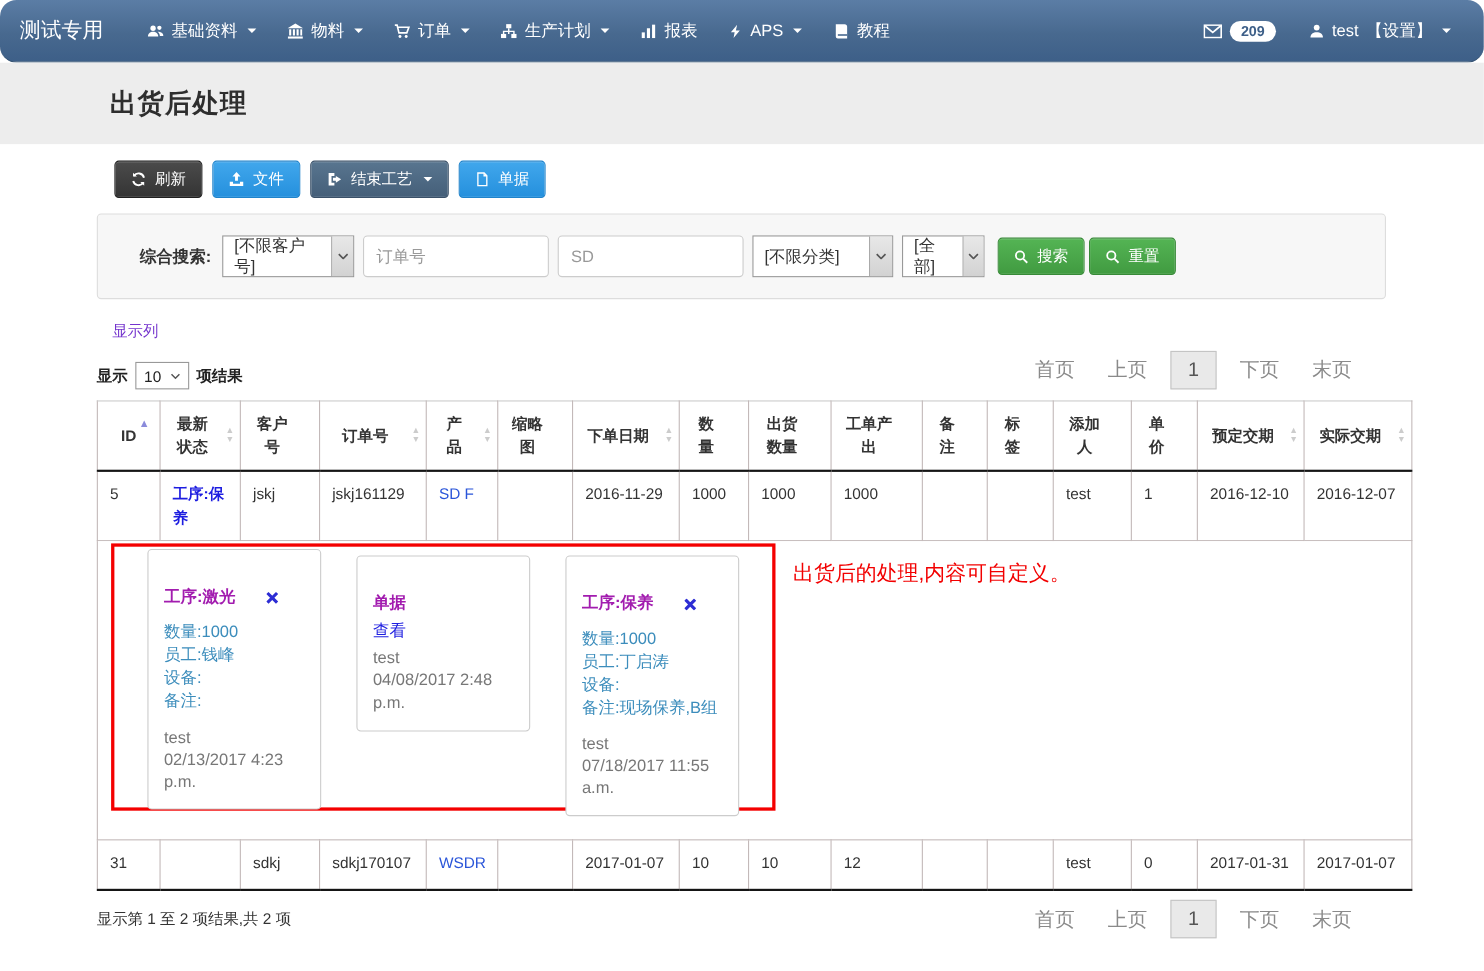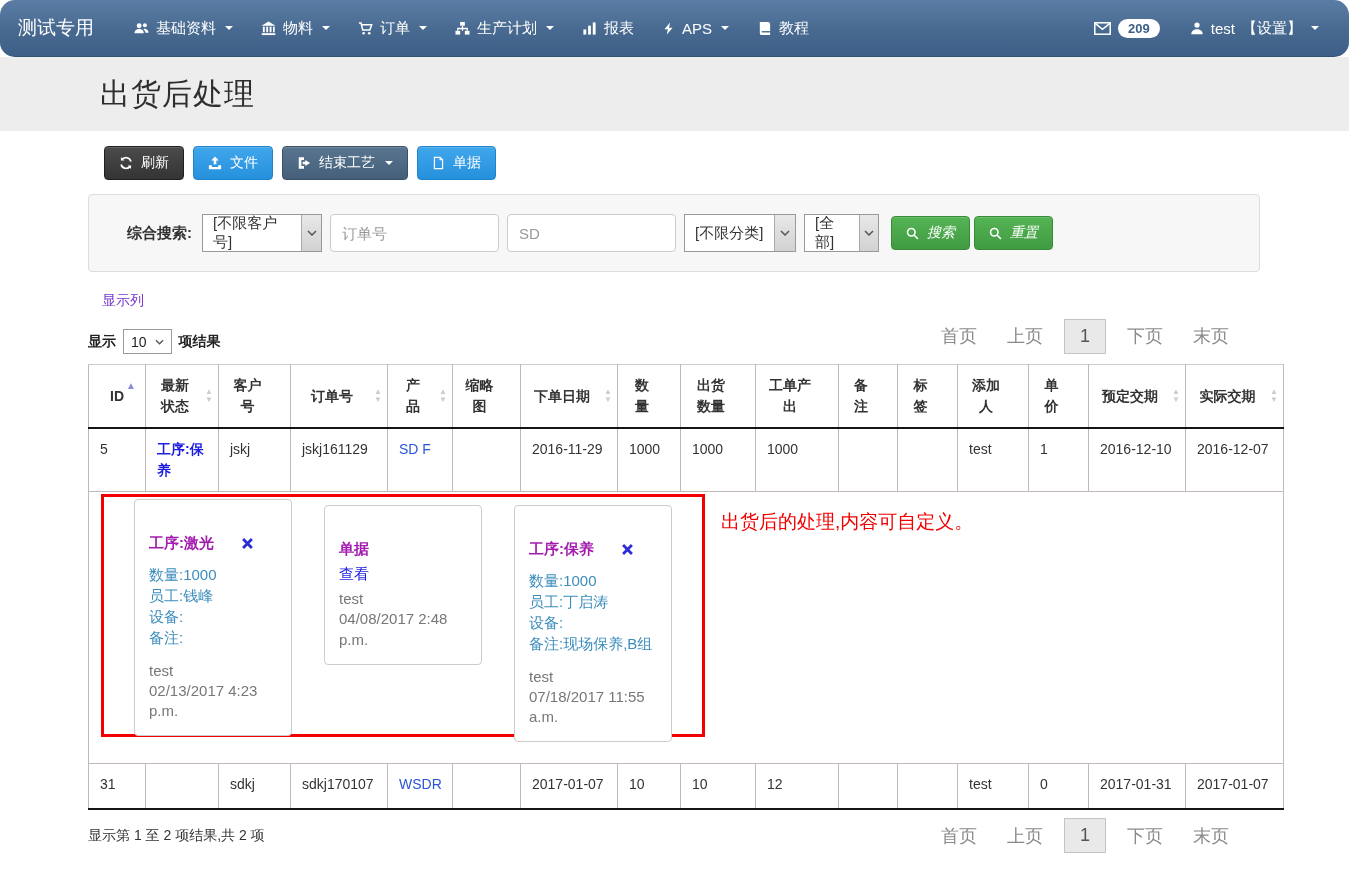--- a/index.html
+++ b/index.html
@@ -16,28 +16,28 @@
     border-radius:15px;
   }
   .brand { font-size:19px; display:flex; align-items:center; padding:0 26px 0 18px; cursor:pointer; }
   .nav-item { display:flex; align-items:center; gap:7px; padding:0 14px; font-size:15px; cursor:pointer; white-space:nowrap; }
   .caret { width:0; height:0; border-left:4px solid transparent; border-right:4px solid transparent; border-top:4px solid #fff; margin-left:2px; }
   .nav-right { margin-left:auto; display:flex; align-items:center; gap:10px; padding-right:16px; }
   .badge-pill { background:#fff; color:#3d5f88; border-radius:10px; padding:2px 10px; font-size:13px; font-weight:bold; }
   .icon { display:inline-flex; align-items:center; justify-content:center; }
   
   .title-band { background:#ededed; height:74px; display:flex; align-items:center; padding-left:100px; }
-  .title-band h1 { font-size:30px; font-weight:400; color:#2e2e2e; letter-spacing:1px; }
+  .title-band h1 { font-size:24px; font-weight:700; color:#2e2e2e; letter-spacing:1px; }
   
   .toolbar { margin:15px 0 0 104px; display:flex; gap:9px; }
   .btn { display:inline-flex; align-items:center; gap:8px; font-size:14px; color:#fff; padding:7px 14px; border-radius:4px; cursor:pointer; border:1px solid transparent; box-shadow:inset 0 1px 0 rgba(255,255,255,.15); }
   .btn-dark  { background:linear-gradient(#4b4b4b,#343434); border-color:#1f1f1f; }
   .btn-blue  { background:linear-gradient(#41a7ec,#2590dd); border-color:#1f83cb; }
   .btn-slate { background:linear-gradient(#58758f,#455f79); border-color:#3a5068; }
-  .btn-green { background:linear-gradient(#54b454,#419b41); border-color:#378a37;font-style:italic; }
+  .btn-green { background:linear-gradient(#54b454,#419b41); border-color:#378a37; }
   .btn .caret { border-top-color:#fff; }
   
   .search-panel { width:1172px; margin:14px 12px 0 88px; background:#f7f7f7; border:1px solid #ddd; border-radius:4px; padding:19px 26px; display:flex; align-items:center; }
   .search-label { font-size:15px; font-weight:bold; margin:0 10px 0 12px; white-space:nowrap; }
   .fake-select { background:#fff; border:1px solid #999; height:38px; display:flex; align-items:stretch; font-size:15px; cursor:pointer; margin-right:8px; }
   .fake-select .sel-text { display:flex; align-items:center; padding:0 10px; }
   .sel-arrow { width:21px; background:linear-gradient(#e8e8e8,#d2d2d2); border-left:1px solid #aaa; display:flex; align-items:center; justify-content:center; }
   .text-input { height:38px; border:1px solid #ccc; border-radius:4px; padding:0 11px; font-size:15px; width:169px; margin-right:8px; color:#444; }
   .text-input::placeholder { color:#999; }
   .text-input.gray-value { color:#999; }
@@ -251,21 +251,21 @@
       <svg width="10" height="6" viewBox="0 0 10 6">
           <path d="M1 1l4 4 4-4" fill="none" stroke="#555" stroke-width="1.5"></path>
         </svg>
     </span>
   </div>
 
   <input class="text-input" placeholder="订单号" style="">
 
   <input class="text-input gray-value" value="SD" style="">
 
-  <div class="fake-select" style="width:112px">
+  <div class="fake-select" style="width:128px">
     <span class="sel-text">[不限分类]</span>
     <span class="sel-arrow" style="margin-left:auto;">
       <svg width="10" height="6" viewBox="0 0 10 6">
           <path d="M1 1l4 4 4-4" fill="none" stroke="#555" stroke-width="1.5"></path>
         </svg>
     </span>
   </div>
 
   <div class="fake-select" style="width:75px">
     <span class="sel-text">[全部]</span>

